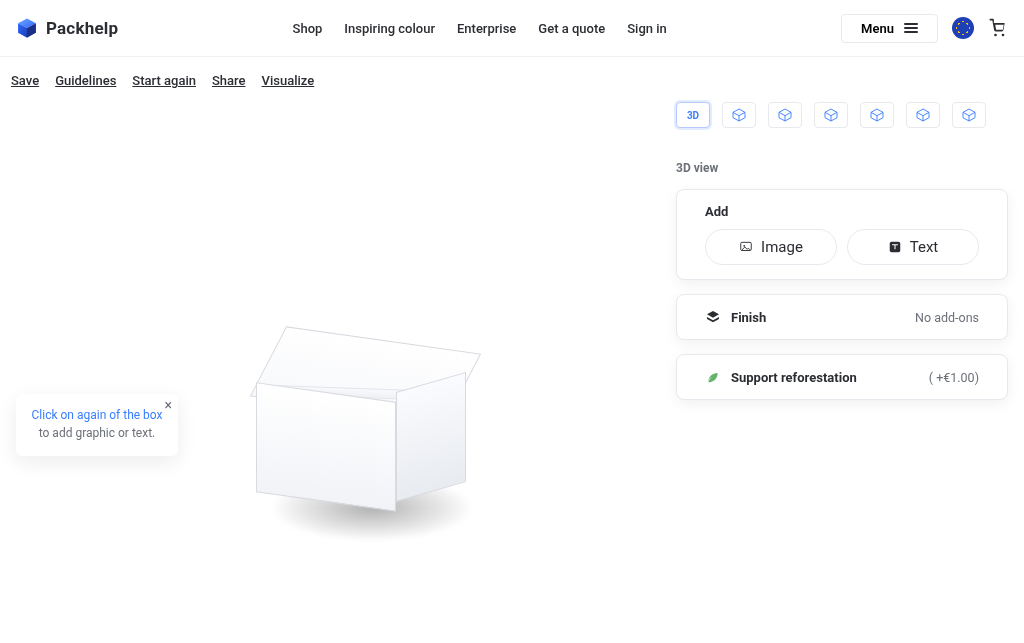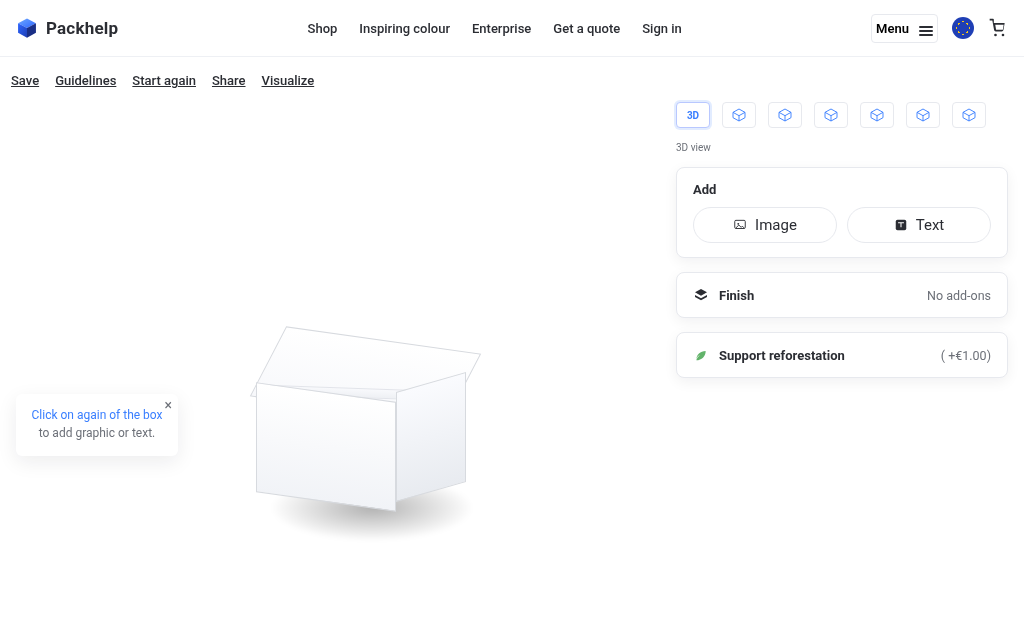--- a/index.html
+++ b/index.html
@@ -20,22 +20,22 @@
     display:flex;align-items:center;justify-content:space-between;
     height:57px;padding:0 16px;border-bottom:1px solid var(--border-light);
   }
   .brand{display:flex;align-items:center;gap:8px}
   .brand .logo{width:22px;height:22px}
   .brand-name{font-weight:700;letter-spacing:.2px;font-size:17px}
   .nav{display:flex;align-items:center;gap:22px}
   .nav a{font-size:13px;color:var(--text);text-decoration:none;font-weight:500}
   .right-tools{display:flex;align-items:center;gap:14px}
   .menu-btn{
-    display:flex;align-items:flex-end;gap:10px;
-    border:1px solid var(--border);border-radius:4px;padding:6px 4px;font-size:13px;font-weight:600;
+    display:flex;align-items:center;gap:10px;
+    border:1px solid var(--border);border-radius:4px;padding:6px 19px;font-size:13px;font-weight:600;
     background:#fff;cursor:pointer
   }
   .burger{display:inline-flex;flex-direction:column;gap:2px}
   .burger span{width:14px;height:2px;background:#2b2d33;border-radius:1px}
   .eu-badge{
     width:22px;height:22px;border-radius:50%;
     background:radial-gradient(circle at 50% 50%, #1f3fb5 0 100%);
     position:relative
   }
   .eu-badge::after{
@@ -102,24 +102,24 @@
   
   .panel{display:flex;flex-direction:column;gap:14px}
   .views{display:flex;gap:12px;padding-top:6px}
   .view-chip{
     width:34px;height:26px;border:1px solid var(--border);border-radius:4px;
     display:flex;align-items:center;justify-content:center;background:#fff;cursor:pointer
   }
   .view-chip.active{border-color:#b9c8ff;box-shadow:0 0 0 2px rgba(58,127,255,.15)}
   .view-chip .lbl{font-size:10px;color:#3a7fff;font-weight:700}
   .mini-cube{width:16px;height:16px}
-  .section-title{font-size:10px;color:var(--muted);font-weight:400;margin-top:0}
+  .section-title{font-size:12px;color:var(--muted);font-weight:700;margin-top:19px}
   .card{
     background:var(--panel);border:1px solid var(--border);border-radius:var(--radius);
-    padding:14px 16px;box-shadow:var(--shadow)
+    padding:14px 28px;box-shadow:var(--shadow)
   }
   .card h4{margin:0 0 10px;font-size:13px;font-weight:700}
   .pill-row{display:flex;gap:10px}
   .pill{
     flex:1;display:flex;align-items:center;justify-content:center;gap:8px;
     border:1px solid var(--border);border-radius:999px;padding:8px 10px;font-size:15px;color:var(--text);
     background:#fff;cursor:pointer
   }
   .row{
     display:flex;align-items:center;justify-content:space-between;gap:10px;

